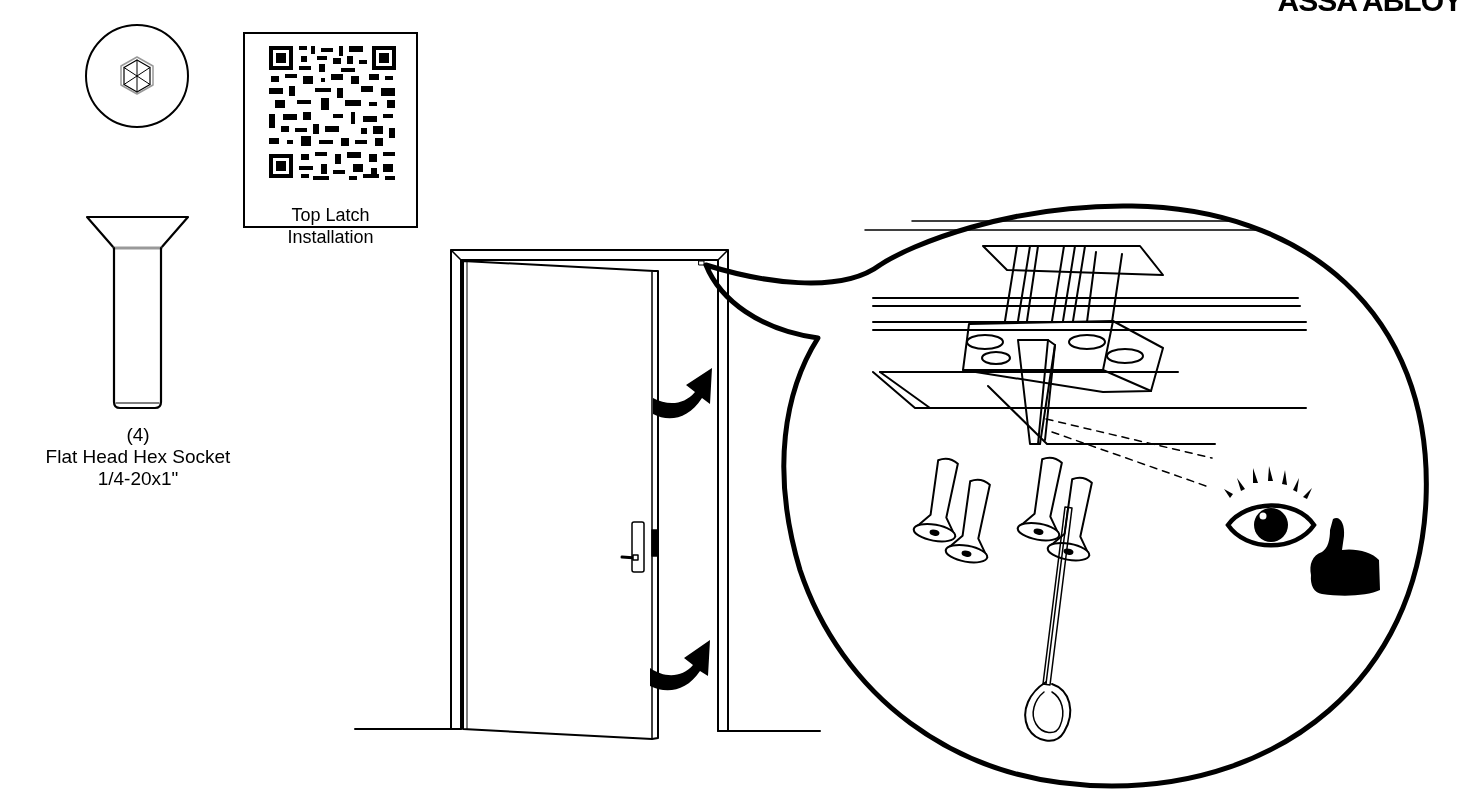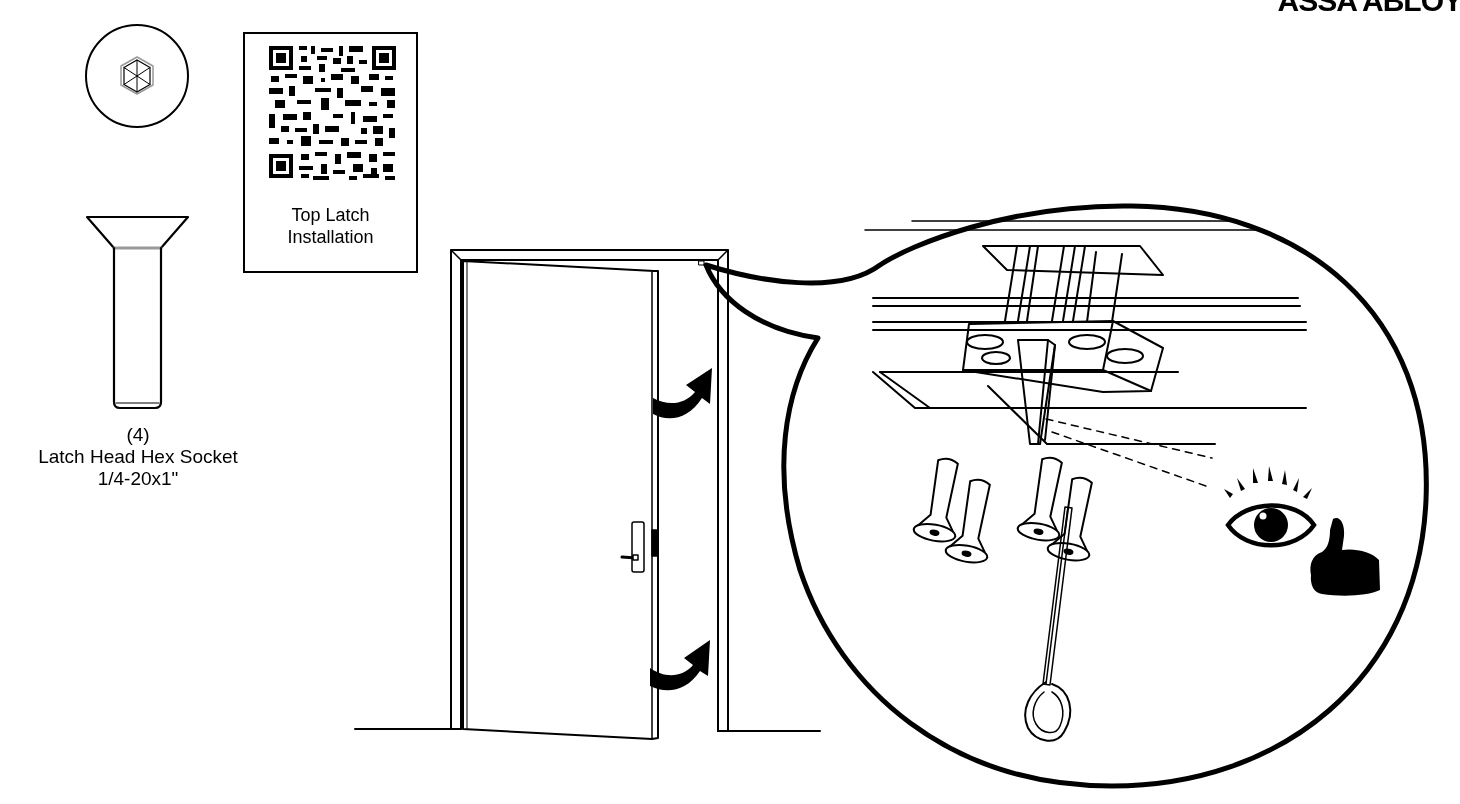--- a/index.html
+++ b/index.html
@@ -1,18 +1,18 @@
 <!DOCTYPE html>
 <html><head>
   <meta charset="utf-8">
   <style>
     html, body { margin: 0; padding: 0; background: #ffffff; }
     body { width: 1460px; height: 804px; position: relative; overflow: hidden; font-family: "Liberation Sans", sans-serif; color: #000; }
     .brand { position: absolute; right: -2px; top: -14px; font-family: "Liberation Sans", sans-serif; font-weight: 700; font-size: 30px; letter-spacing: -1px; line-height: 1; color: #000; white-space: nowrap; }
-    .qr-card { position: absolute; left: 243px; top: 32px; width: 175px; height: 241px; border: 2px solid #000; box-sizing: border-box; background: #fff; }
+    .qr-card { position: absolute; left: 243px; top: 32px; width: 175px; height: 196px; border: 2px solid #000; box-sizing: border-box; background: #fff; }
     .qr-caption { position: absolute; left: 0; right: 0; top: 170px; text-align: center; font-size: 18px; line-height: 22px; }
     .qr-caption span { display: block; }
     .screw-label { position: absolute; left: 0; top: 424px; width: 276px; text-align: center; font-size: 19px; line-height: 22px; }
     .screw-label span { display: block; }
     svg { position: absolute; left: 0; top: 0; }
   </style>
 </head>
 <body>
 
 <div class="brand">ASSA ABLOY</div>
@@ -105,21 +105,21 @@
     </g>
   </svg>
   <div class="qr-caption">
     <span>Top Latch</span>
     <span>Installation</span>
   </div>
 </div>
 
 <div class="screw-label">
   <span>(4)</span>
-  <span>Latch Head Hex Socket</span>
+  <span>Flat Head Hex Socket</span>
   <span>1/4-20x1"</span>
 </div>
 
 <svg width="1460" height="804" viewBox="0 0 1460 804" style="pointer-events:none;">
   <g fill="none" stroke="#000" stroke-linecap="round" stroke-linejoin="round">
 
     <g>
       <circle cx="137" cy="76" r="51" stroke-width="2"></circle>
       <polygon points="137,57 153,66 153,85 137,94 121,85 121,66" stroke="#999" stroke-width="1.5"></polygon>
       <polygon points="137,60 150,67.5 150,84.5 137,92 124,84.5 124,67.5" stroke-width="1.2"></polygon>

